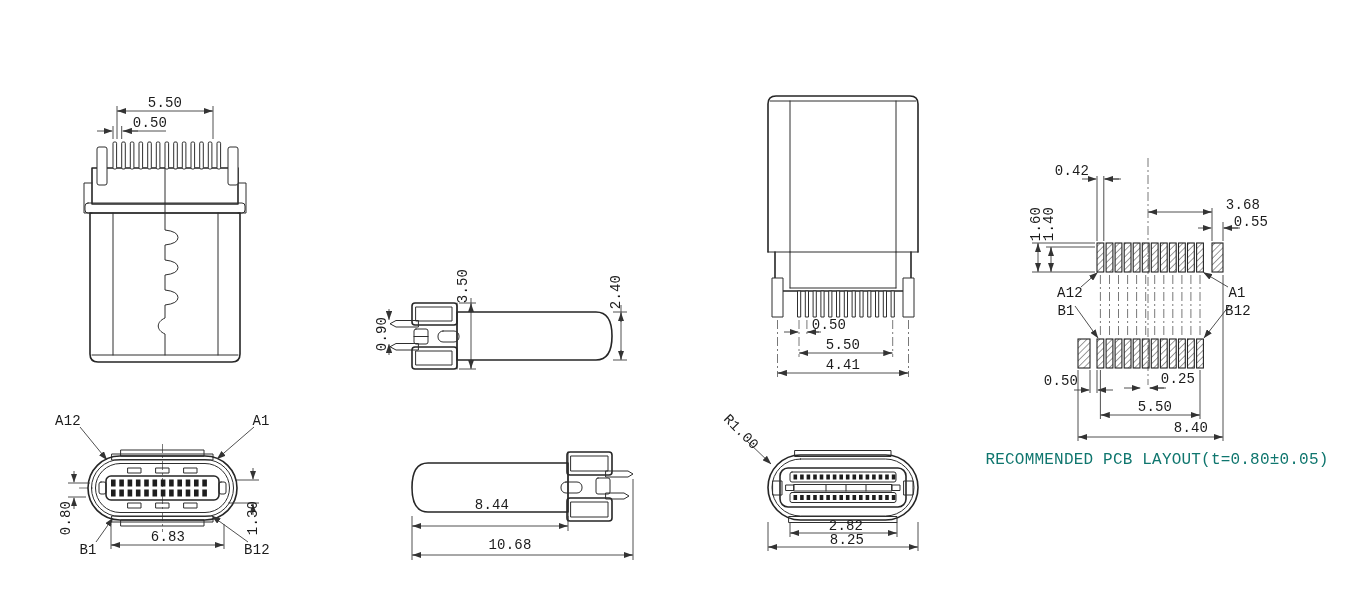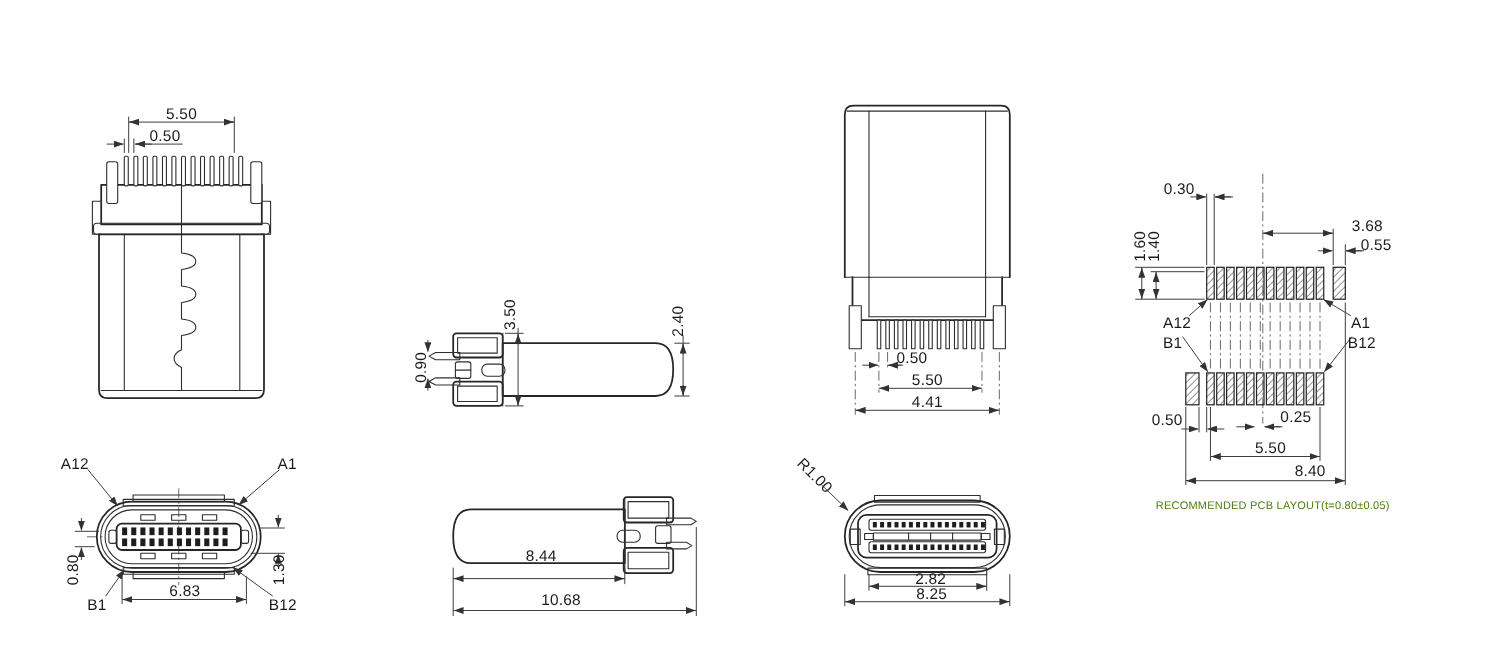--- a/index.html
+++ b/index.html
@@ -1,23 +1,23 @@
 <!DOCTYPE html>
 <html><head>
 <meta charset="utf-8">
 <style>
   html,body{margin:0;padding:0;background:#fff;}
   .canvas{position:relative;width:1362px;height:598px;background:#ffffff;overflow:hidden;
-          font-family:Liberation Sans, sans-serif;}
+          font-family:Liberation Mono, monospace;}
   .canvas svg{position:absolute;left:0;top:0;}
   .lbl{position:absolute;color:#1b1b1b;font-size:14px;line-height:1;white-space:nowrap;
        transform:translate(-50%,-50%);letter-spacing:.2px;}
   .r90{transform:translate(-50%,-50%) rotate(-90deg);}
   .r45{transform:translate(-50%,-50%) rotate(45deg);}
-  .note{position:absolute;color:#4d7c0f;font-size:10px;line-height:15px;white-space:nowrap;
+  .note{position:absolute;color:#0f766e;font-size:16px;line-height:15px;white-space:nowrap;
         transform:translateX(-50%);letter-spacing:.2px;}
 </style>
 </head>
 <body>
 
 <div class="canvas">
 
 <svg width="1362" height="598" viewBox="0 0 1362 598">
   <defs>
     <marker id="ar" viewBox="0 0 10 7" refX="9.6" refY="3.5" markerWidth="10" markerHeight="7" orient="auto">
@@ -423,21 +423,21 @@
   <span class="lbl" style="left:510px;top:545px">10.68</span>
 
   <span class="lbl" style="left:829px;top:325px">0.50</span>
   <span class="lbl" style="left:843px;top:345px">5.50</span>
   <span class="lbl" style="left:843px;top:365px">4.41</span>
 
   <span class="lbl r45" style="left:741px;top:432px">R1.00</span>
   <span class="lbl" style="left:846px;top:526px">2.82</span>
   <span class="lbl" style="left:847px;top:540px">8.25</span>
 
-  <span class="lbl" style="left:1072px;top:171px">0.30</span>
+  <span class="lbl" style="left:1072px;top:171px">0.42</span>
   <span class="lbl" style="left:1243px;top:205px">3.68</span>
   <span class="lbl" style="left:1251px;top:222px">0.55</span>
   <span class="lbl r90" style="left:1036px;top:224px">1.60</span>
   <span class="lbl r90" style="left:1049px;top:224px">1.40</span>
   <span class="lbl" style="left:1070px;top:293px">A12</span>
   <span class="lbl" style="left:1237px;top:293px">A1</span>
   <span class="lbl" style="left:1066px;top:311px">B1</span>
   <span class="lbl" style="left:1238px;top:311px">B12</span>
   <span class="lbl" style="left:1061px;top:381px">0.50</span>
   <span class="lbl" style="left:1178px;top:379px">0.25</span>

